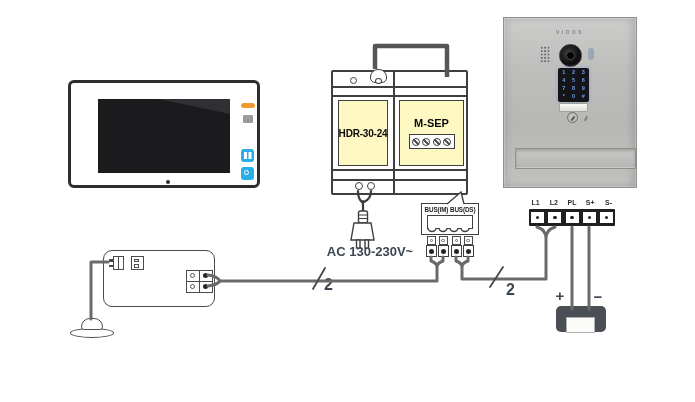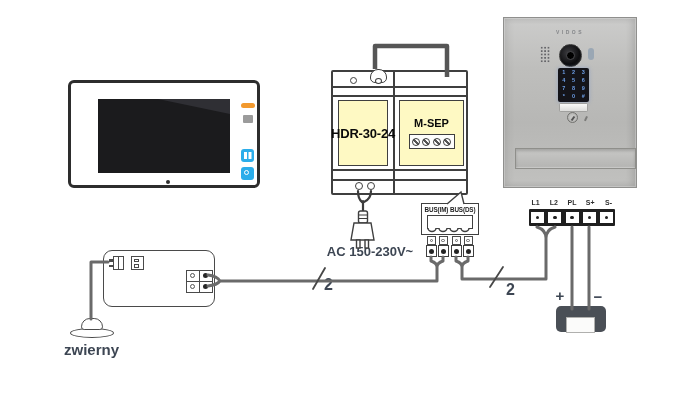--- a/index.html
+++ b/index.html
@@ -38,21 +38,21 @@
   .psu-hline{position:absolute;left:0;width:100%;height:1.5px;background:var(--outline,#3f3f3f);}
   .psu-hole{position:absolute;left:17px;top:5px;width:7px;height:7px;border:1.5px solid var(--outline,#3f3f3f);border-radius:50%;}
   .psu-clamp{position:absolute;left:37px;top:-3px;width:17px;height:14px;border:1.5px solid var(--outline,#3f3f3f);
        border-radius:8px 8px 5px 5px;background:#fff;}
   .psu-clamp::after{content:"";position:absolute;left:50%;bottom:-2px;width:7px;height:6px;margin-left:-3.5px;
        background:#fff;border:1px solid var(--outline,#3f3f3f);border-radius:50%;}
   .psu-panel{position:absolute;top:28px;height:66px;background:#fef9c3;border:1.5px solid var(--outline,#3f3f3f);
        display:flex;align-items:center;justify-content:center;}
   .psu-panel.pleft{left:5px;width:50px;}
   .psu-panel.pright{left:66px;width:65px;flex-direction:column;gap:5px;}
-  .psu-model{font-weight:bold;font-size:13px;color:#0a0a0a;letter-spacing:-0.2px;white-space:nowrap;}
+  .psu-model{font-weight:bold;font-size:10px;color:#0a0a0a;letter-spacing:-0.2px;white-space:nowrap;}
   .msep-model{font-weight:bold;font-size:11px;color:#0a0a0a;}
   .screws{width:46px;height:15px;background:#fdfdfd;border:1.2px solid var(--outline,#3f3f3f);
        display:flex;align-items:center;justify-content:space-evenly;}
   .screw{width:8px;height:8px;border:1.2px solid var(--outline,#3f3f3f);border-radius:50%;
        background:linear-gradient(45deg,transparent 40%,#555 40%,#555 60%,transparent 60%),#fff;}
   .psu-term{position:absolute;bottom:3px;width:8px;height:8px;border:1.5px solid var(--outline,#3f3f3f);
        border-radius:50%;background:#fff;}
 
   
   .ac-label{position:absolute;left:320px;top:244px;width:100px;text-align:center;
@@ -204,21 +204,21 @@
         <span class="screw"></span>
         <span class="screw"></span>
         <span class="screw"></span>
         <span class="screw"></span>
       </div>
     </div>
     <div class="psu-term" style="left:22px"></div>
     <div class="psu-term" style="left:34px"></div>
   </div>
 
-  <div class="ac-label">AC 150-230V~</div>
+  <div class="ac-label">AC 130-230V~</div>
 
   <div class="bus-box">
     <div class="bus-label">BUS(IM) BUS(DS)</div>
     <div class="bus-inner"></div>
   </div>
   <div class="bterm" style="left:426px;top:236px">
       <div class="bterm-top"></div>
       <div class="bterm-bot"></div>
     </div>
   <div class="bterm" style="left:437.5px;top:236px">
@@ -293,19 +293,18 @@
           <span class="bb-ring"></span>
         </div>
       <div class="bb-cell">
           <span class="bb-dot"></span>
         </div>
     </div>
   </div>
   <div class="dome-base"></div>
   <div class="dome-cap"></div>
   <div class="btn-label">
-    <div>zwierny</div>
   </div>
 
   <div class="core core-left">2</div>
   <div class="core core-right">2</div>
 
 </div>
 
 </body></html>

